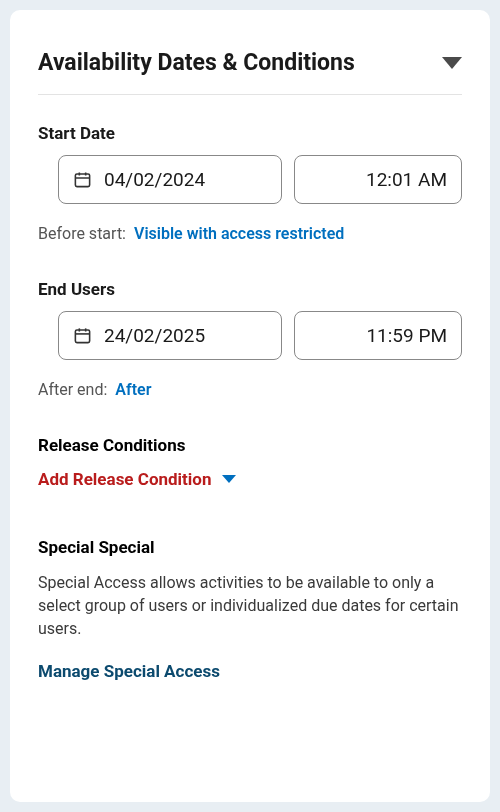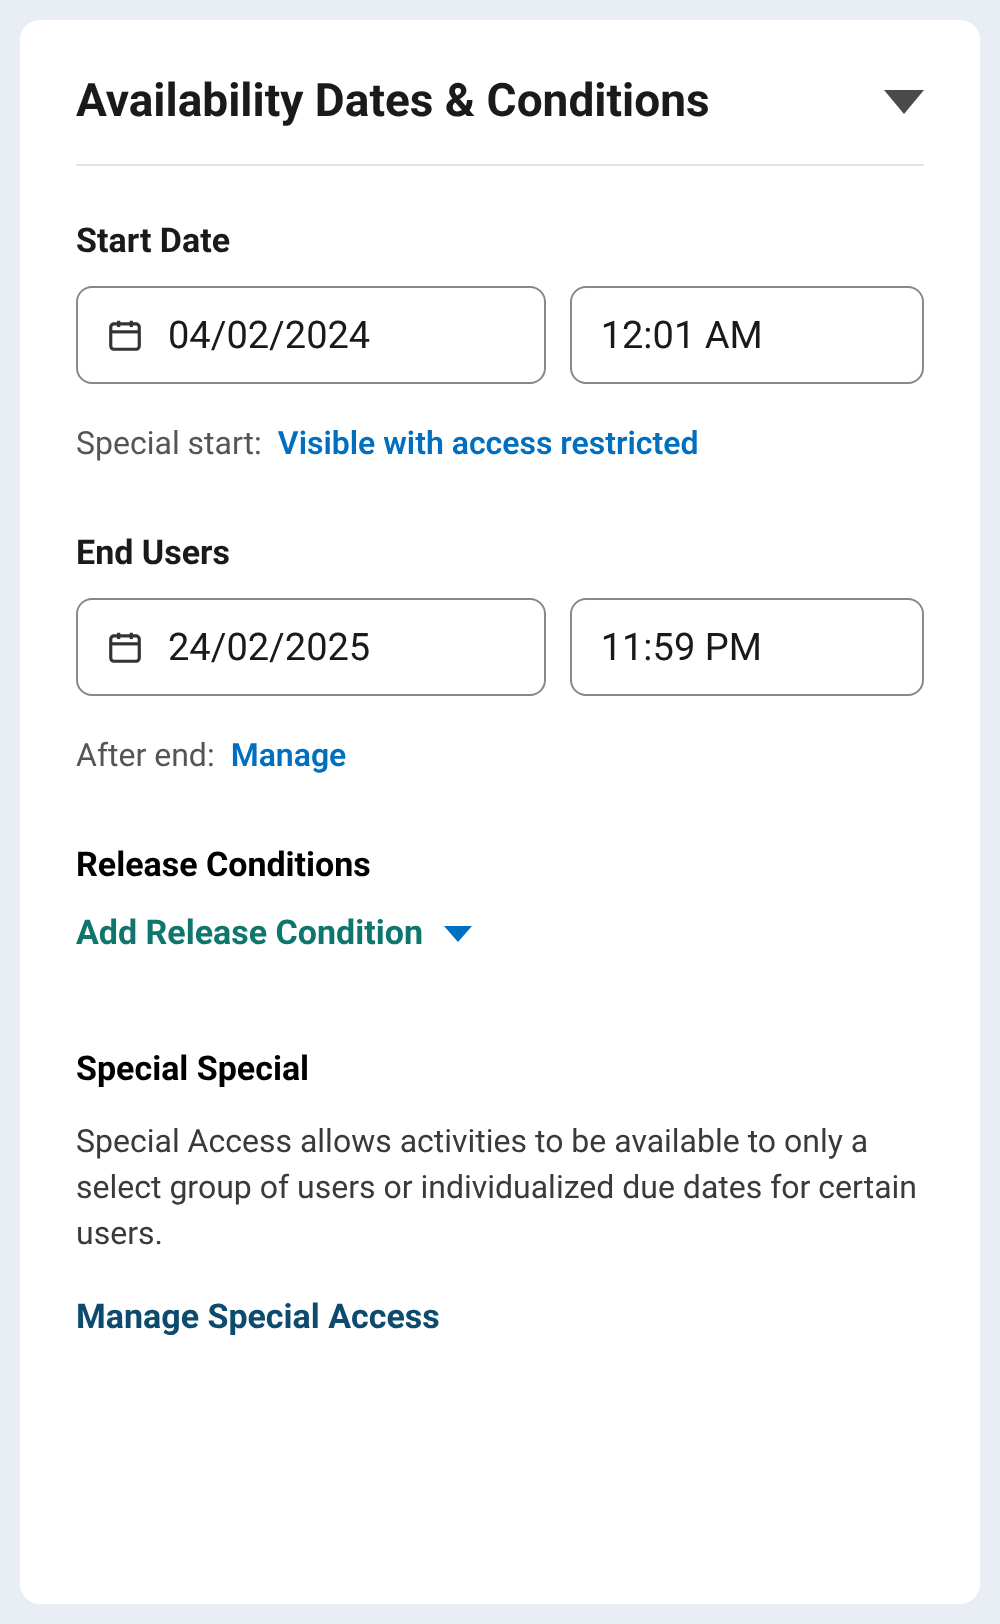--- a/index.html
+++ b/index.html
@@ -10,21 +10,21 @@
     body {
       font-family: -apple-system, BlinkMacSystemFont, "Segoe UI", Roboto, Helvetica, Arial, sans-serif;
       background: #e8eef3;
       width: 500px;
       height: 812px;
       padding: 10px;
     }
     .panel {
       background: #ffffff;
       border-radius: 10px;
-      padding: 27px 28px;
+      padding: 39px 28px;
       height: 100%;
       overflow: hidden;
     }
     .panel-header {
       display: flex;
       justify-content: space-between;
       align-items: center;
       padding-bottom: 18px;
       border-bottom: 1px solid #e3e3e3;
       margin-bottom: 28px;
@@ -46,38 +46,39 @@
       font-size: 17px;
       font-weight: 700;
       color: #1a1a1a;
       margin-bottom: 12px;
       margin-top: 22px;
     }
     .date-row {
       display: flex;
       gap: 12px;
       margin-bottom: 20px;
+      margin-left: 20px;
     }
     .date-input {
       display: flex;
       align-items: center;
       border: 1px solid #888;
       border-radius: 8px;
       padding: 12px 14px;
       font-size: 19px;
       color: #1a1a1a;
       background: #fff;
       cursor: pointer;
     }
     .date-input.date-part {
       flex: 1.4;
     }
     .date-input.time-part {
       flex: 1;
-      justify-content: flex-start;
+      justify-content: flex-end;
     }
     .date-input .cal-icon {
       margin-right: 12px;
       display: inline-flex;
     }
     .visibility-row {
       display: flex;
       align-items: baseline;
       gap: 8px;
       margin-bottom: 36px;
@@ -103,21 +104,21 @@
       color: #3a3a3a;
       line-height: 1.45;
       margin-bottom: 20px;
     }
     .action-link {
       display: inline-flex;
       align-items: center;
       gap: 11px;
       font-size: 17px;
       font-weight: 700;
-      color: #0f766e;
+      color: #b91c1c;
       cursor: pointer;
       margin-bottom: 40px;
     }
     .action-link-plain {
       font-size: 17px;
       font-weight: 700;
       color: #0c4a6e;
       cursor: pointer;
     }
     .chevron-down-small {
@@ -153,21 +154,21 @@
             <line x1="16" y1="3" x2="16" y2="7"></line>
           </svg>
         </span>
         <span>04/02/2024</span>
       </div>
       <div class="date-input time-part">
         <span>12:01 AM</span>
       </div>
     </div>
     <div class="visibility-row">
-      <span class="visibility-prefix">Special start:</span>
+      <span class="visibility-prefix">Before start:</span>
       <span class="visibility-link">Visible with access restricted</span>
     </div>
   </div>
 
   <div class="section">
     <div class="field-label">End Users</div>
     <div class="date-row">
       <div class="date-input date-part">
         <span class="cal-icon">
           <svg width="19" height="19" viewBox="0 0 24 24" fill="none" stroke="#333" stroke-width="2">
@@ -178,21 +179,21 @@
           </svg>
         </span>
         <span>24/02/2025</span>
       </div>
       <div class="date-input time-part">
         <span>11:59 PM</span>
       </div>
     </div>
     <div class="visibility-row">
       <span class="visibility-prefix">After end:</span>
-      <span class="visibility-link">Manage</span>
+      <span class="visibility-link">After</span>
     </div>
   </div>
 
   <div class="section">
     <div class="section-heading">Release Conditions</div>
     <div class="action-link">
       <span>Add Release Condition</span>
       <span class="chevron-down-small"></span>
     </div>
   </div>

